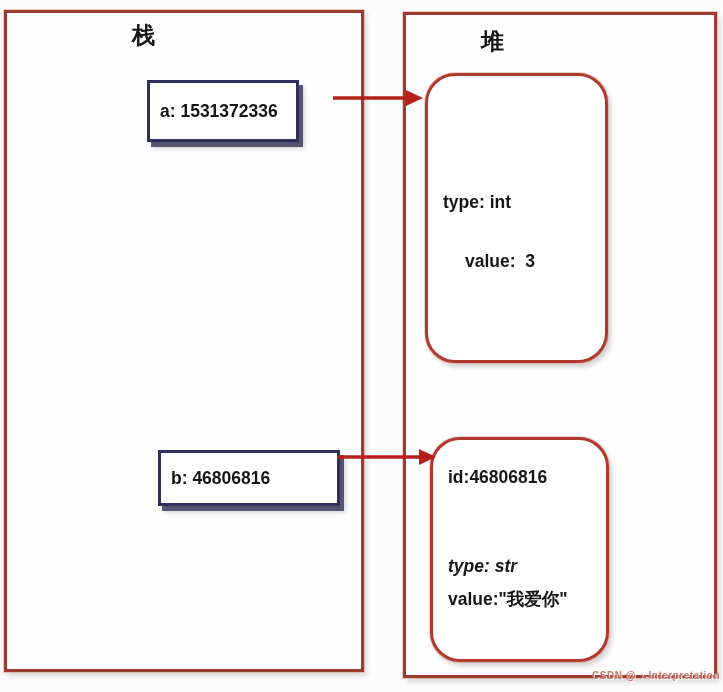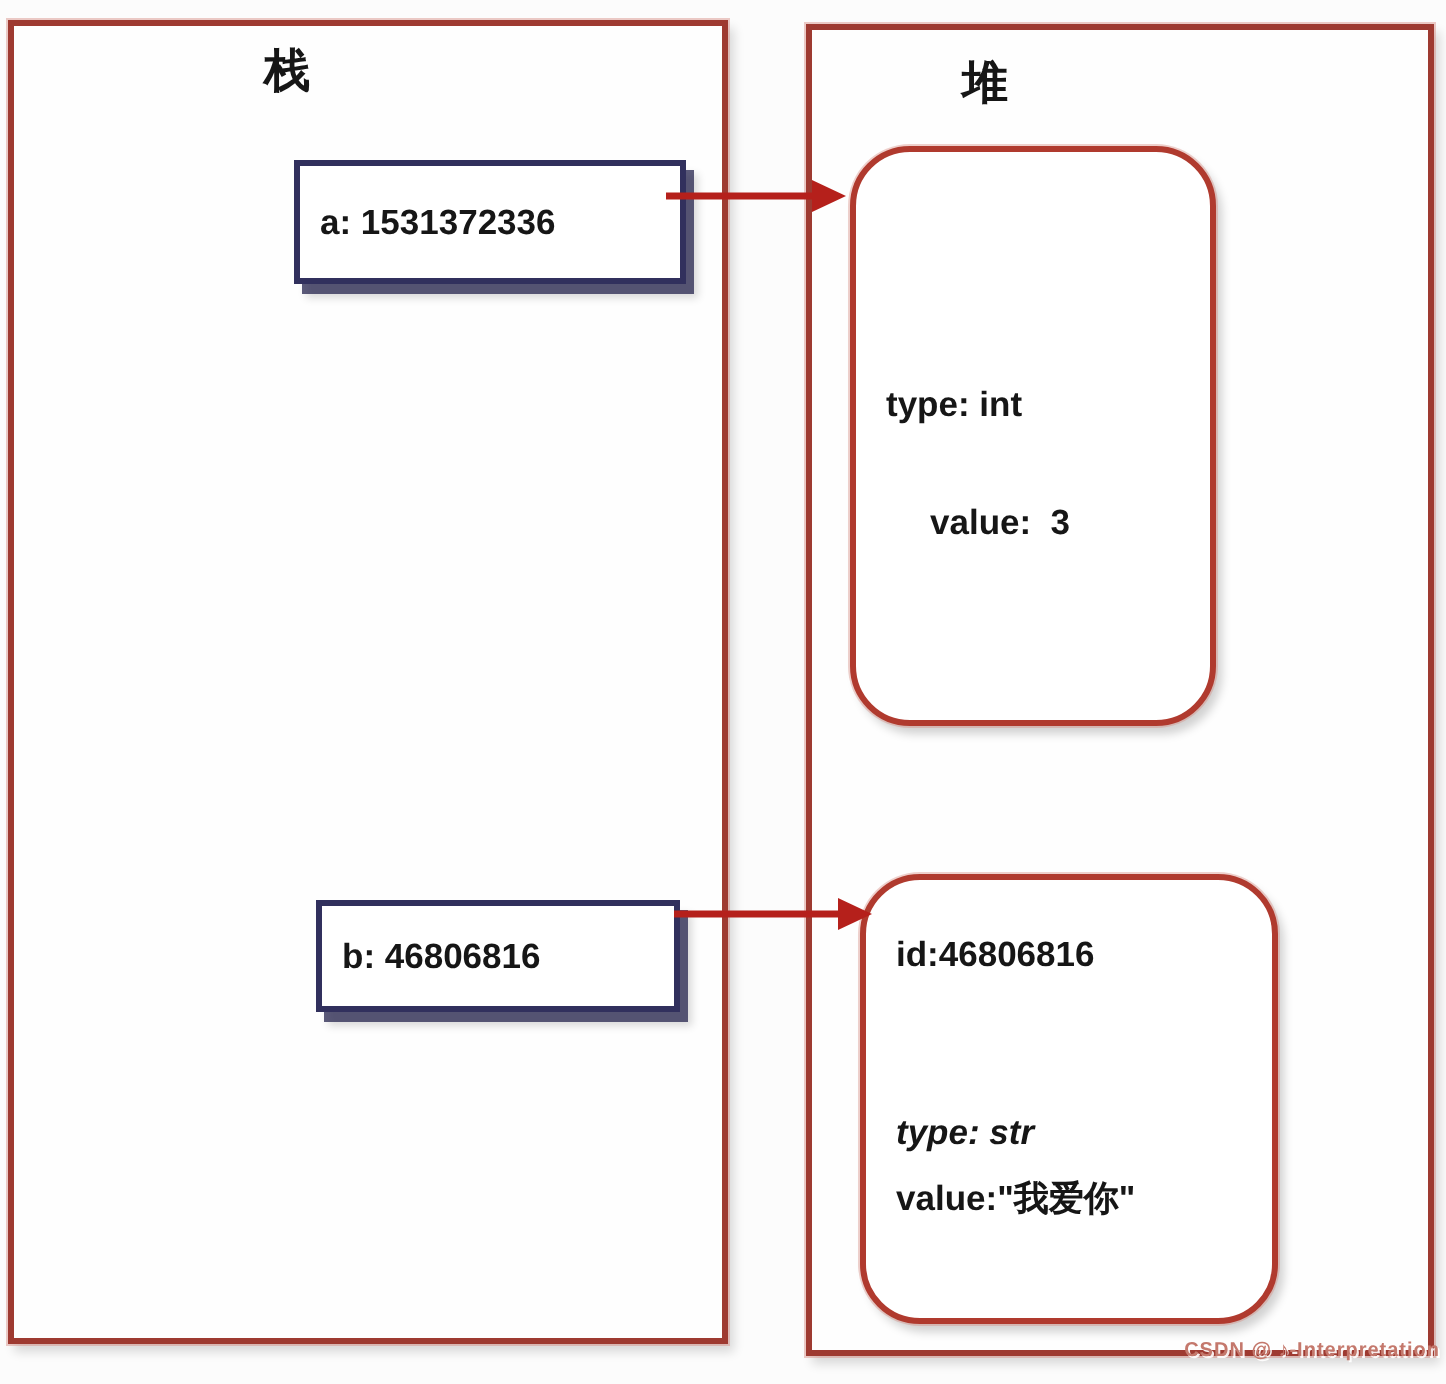--- a/index.html
+++ b/index.html
@@ -31,38 +31,38 @@
   .var-box {
     position: absolute;
     box-sizing: border-box;
     background: #ffffff;
     border: 3px solid var(--var-border);
     box-shadow: 4px 5px 0 rgba(46,45,85,0.78), 6px 7px 4px rgba(0,0,0,0.15);
     display: flex;
     align-items: center;
     padding-left: 10px;
   }
-  .var-a { left: 147px; top: 80px;  width: 196px; height: 62px; }
+  .var-a { left: 147px; top: 80px;  width: 152px; height: 62px; }
   .var-b { left: 158px; top: 450px; width: 182px; height: 56px; }
   .var-label {
     font-size: 17.5px;
     font-weight: bold;
     color: var(--text);
     white-space: pre;
   }
   .heap-obj {
     position: absolute;
     box-sizing: border-box;
     background: #ffffff;
     border: 3px solid var(--heap-border);
     border-radius: 30px;
     box-shadow: 0 0 0 1px rgba(214,140,130,0.40), 3px 4px 5px rgba(0,0,0,0.18);
   }
   .heap-obj-1 { left: 425px; top: 73px;  width: 183px; height: 290px; }
-  .heap-obj-2 { left: 430px; top: 437px; width: 209px; height: 225px; }
+  .heap-obj-2 { left: 430px; top: 437px; width: 179px; height: 225px; }
   .heap-line {
     position: absolute;
     left: 15px;
     font-size: 17.5px;
     font-weight: bold;
     color: var(--text);
     white-space: pre;
   }
   .obj1-id    { top: 33px;  }
   .obj1-type  { top: 116px; }

